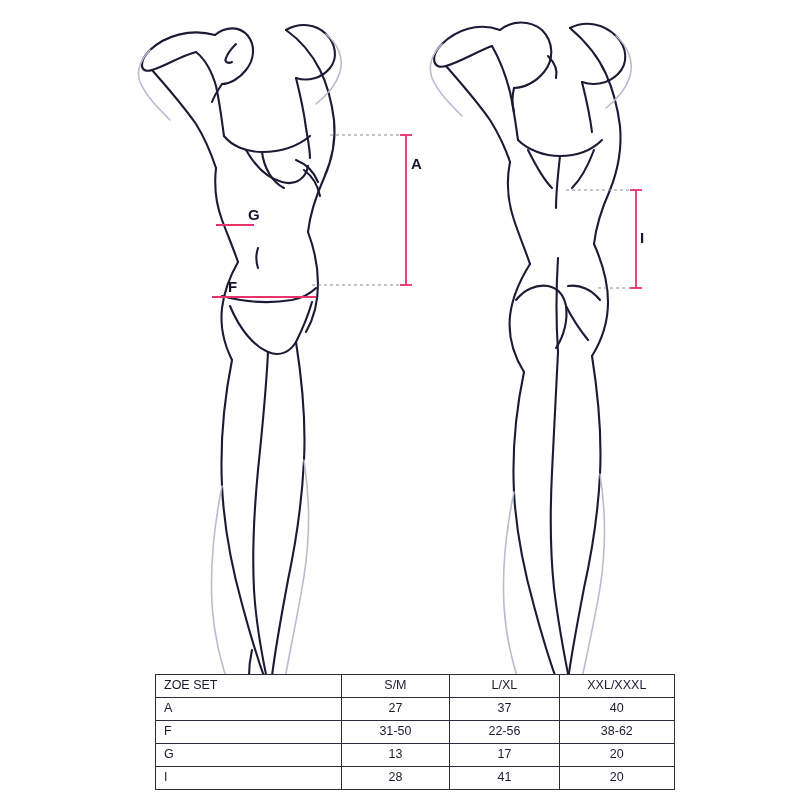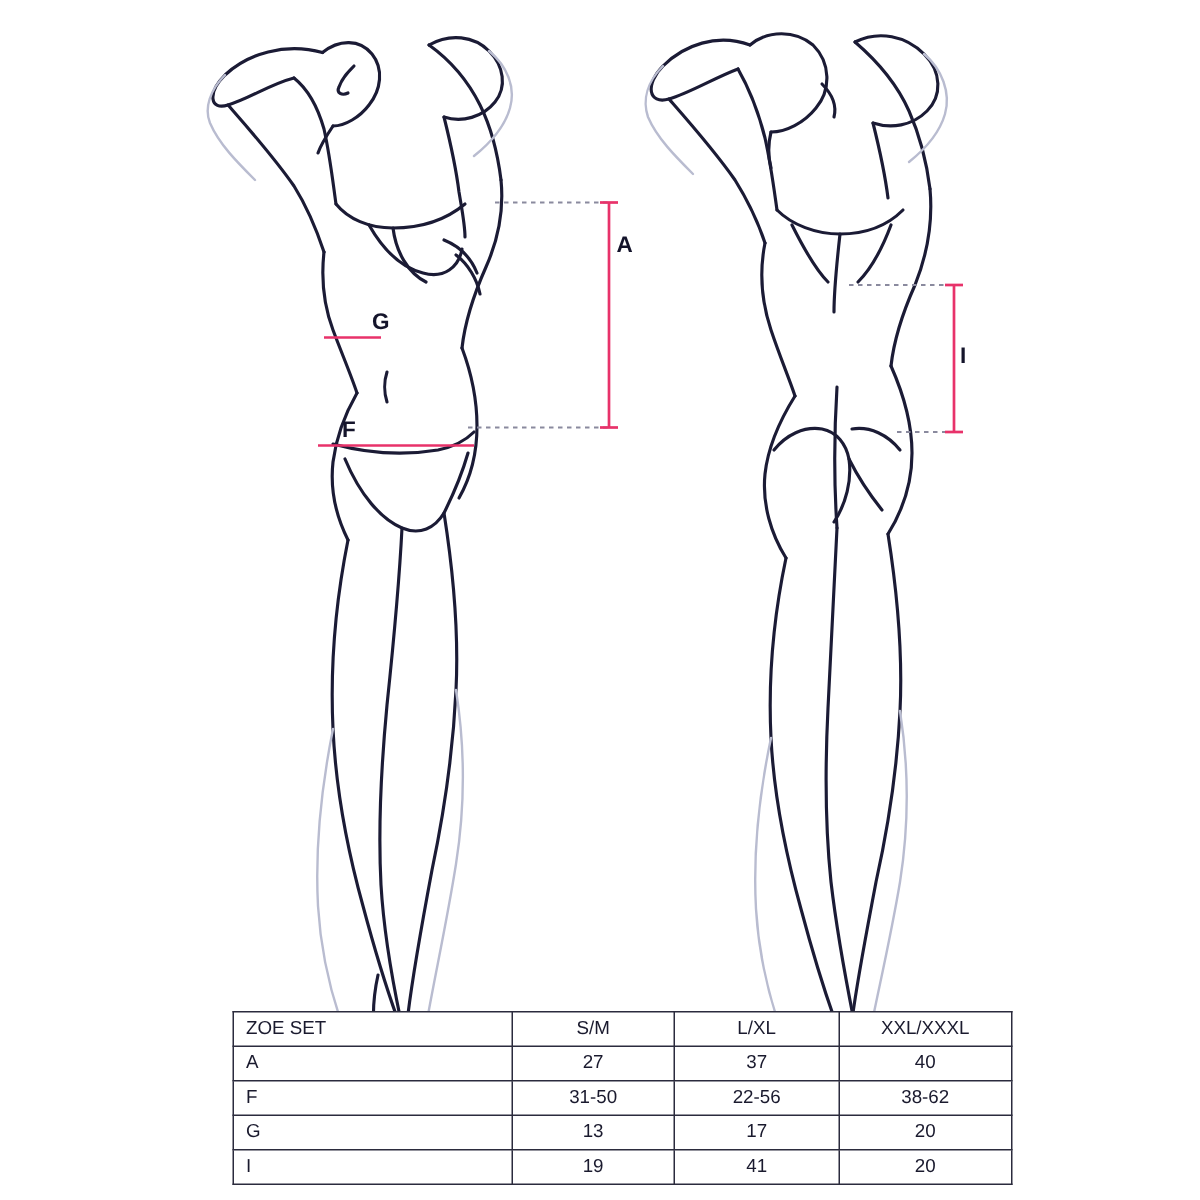--- a/index.html
+++ b/index.html
@@ -224,20 +224,20 @@
         <td class="col">38-62</td>
       </tr>
       <tr>
         <td class="rowhead">G</td>
         <td class="col">13</td>
         <td class="col">17</td>
         <td class="col">20</td>
       </tr>
       <tr>
         <td class="rowhead">I</td>
-        <td class="col">19</td>
+        <td class="col">28</td>
         <td class="col">41</td>
         <td class="col">20</td>
       </tr>
     </tbody>
   </table>
 
 </div>
 
 </body></html>

